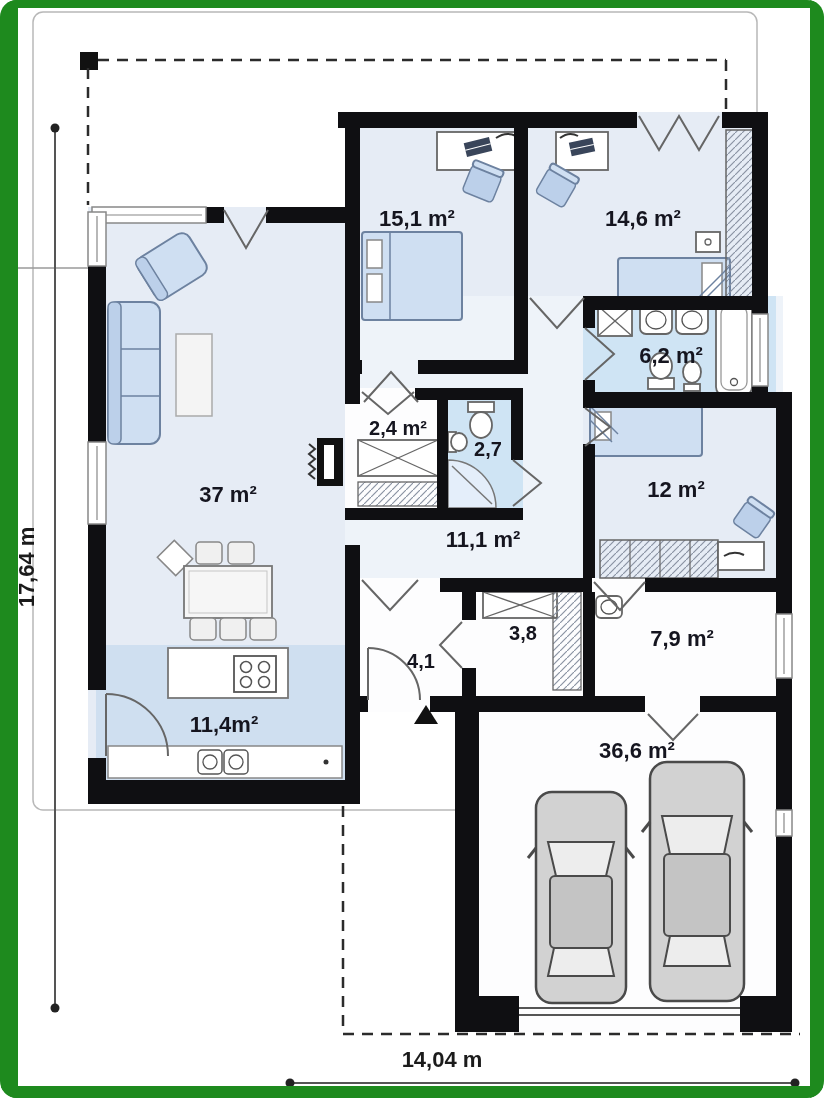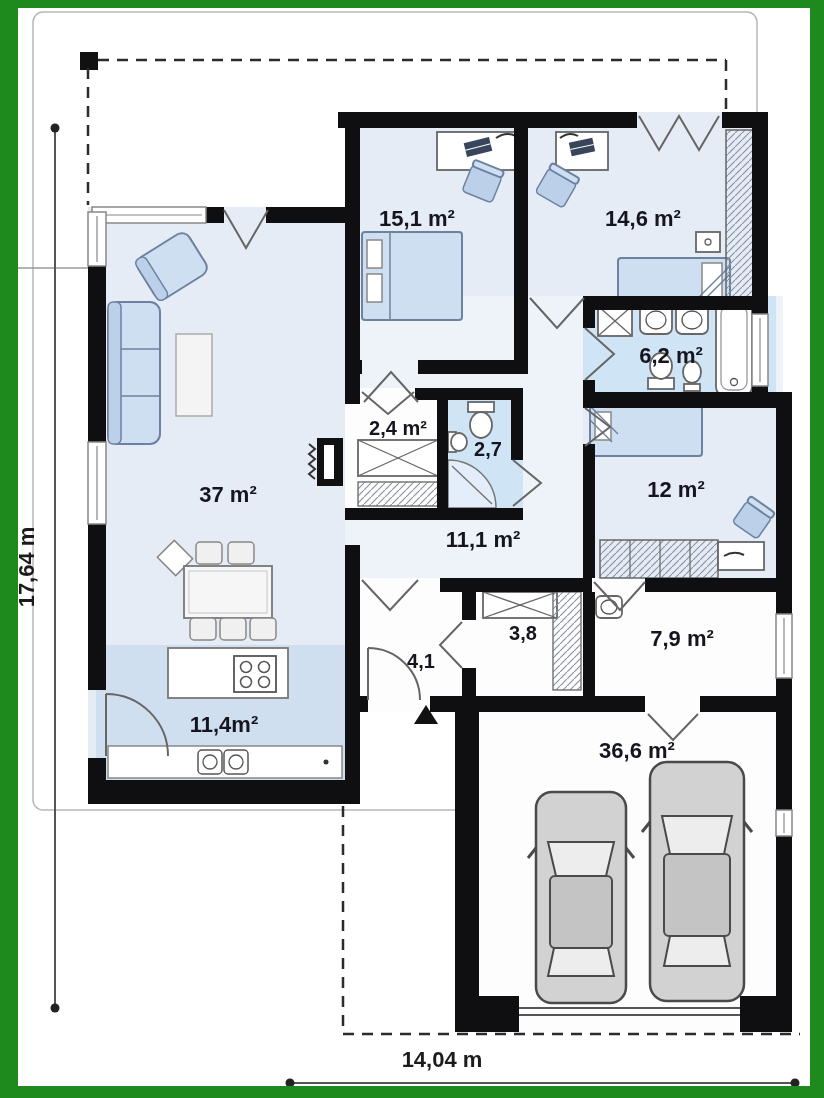--- a/index.html
+++ b/index.html
@@ -2,21 +2,21 @@
 <html style="--frame_green: #1e8a1e; --wall_black: #0f0f12; --room_light_blue: #e6ecf5; --wet_room_blue: #cfe4f4; --kitchen_blue: #cfdff0; --hall_blue: #eef3f9; --furniture_blue: #cfdff2; --car_gray: #d2d2d2; --label_ink: #15151f;"><head>
 <meta charset="utf-8">
 <style>
   :root{
     --frame_green:#1e8a1e; --wall_black:#0f0f12; --room_light_blue:#e6ecf5;
     --wet_room_blue:#cfe4f4; --kitchen_blue:#cfdff0; --hall_blue:#eef3f9;
     --furniture_blue:#cfdff2; --furniture_blue_dark:#bcd0ea; --car_gray:#d2d2d2;
     --label_ink:#15151f; --line_gray:#666; --win_gray:#888;
   }
   html,body{margin:0;padding:0;background:#fff;}
-  .stage{width:824px;height:1098px;position:relative;background:#fff;overflow:hidden;}
+  .stage{width:824px;height:1098px;position:relative;background:#fff;overflow:hidden;border-radius:17px;}
   svg{display:block;}
   .wall{fill:var(--wall_black);}
   .fillA{fill:var(--room_light_blue);}
   .fillWet{fill:var(--wet_room_blue);}
   .fillK{fill:var(--kitchen_blue);}
   .fillH{fill:var(--hall_blue);}
   .fillW{fill:#fdfdfe;}
   .lbl{font-family:"Liberation Sans",sans-serif;font-weight:700;font-size:22px;fill:var(--label_ink);text-anchor:middle;}
   .lblS{font-size:20px;}
   .dim{font-family:"Liberation Sans",sans-serif;font-weight:700;font-size:22px;fill:#1b1b1b;text-anchor:middle;}

